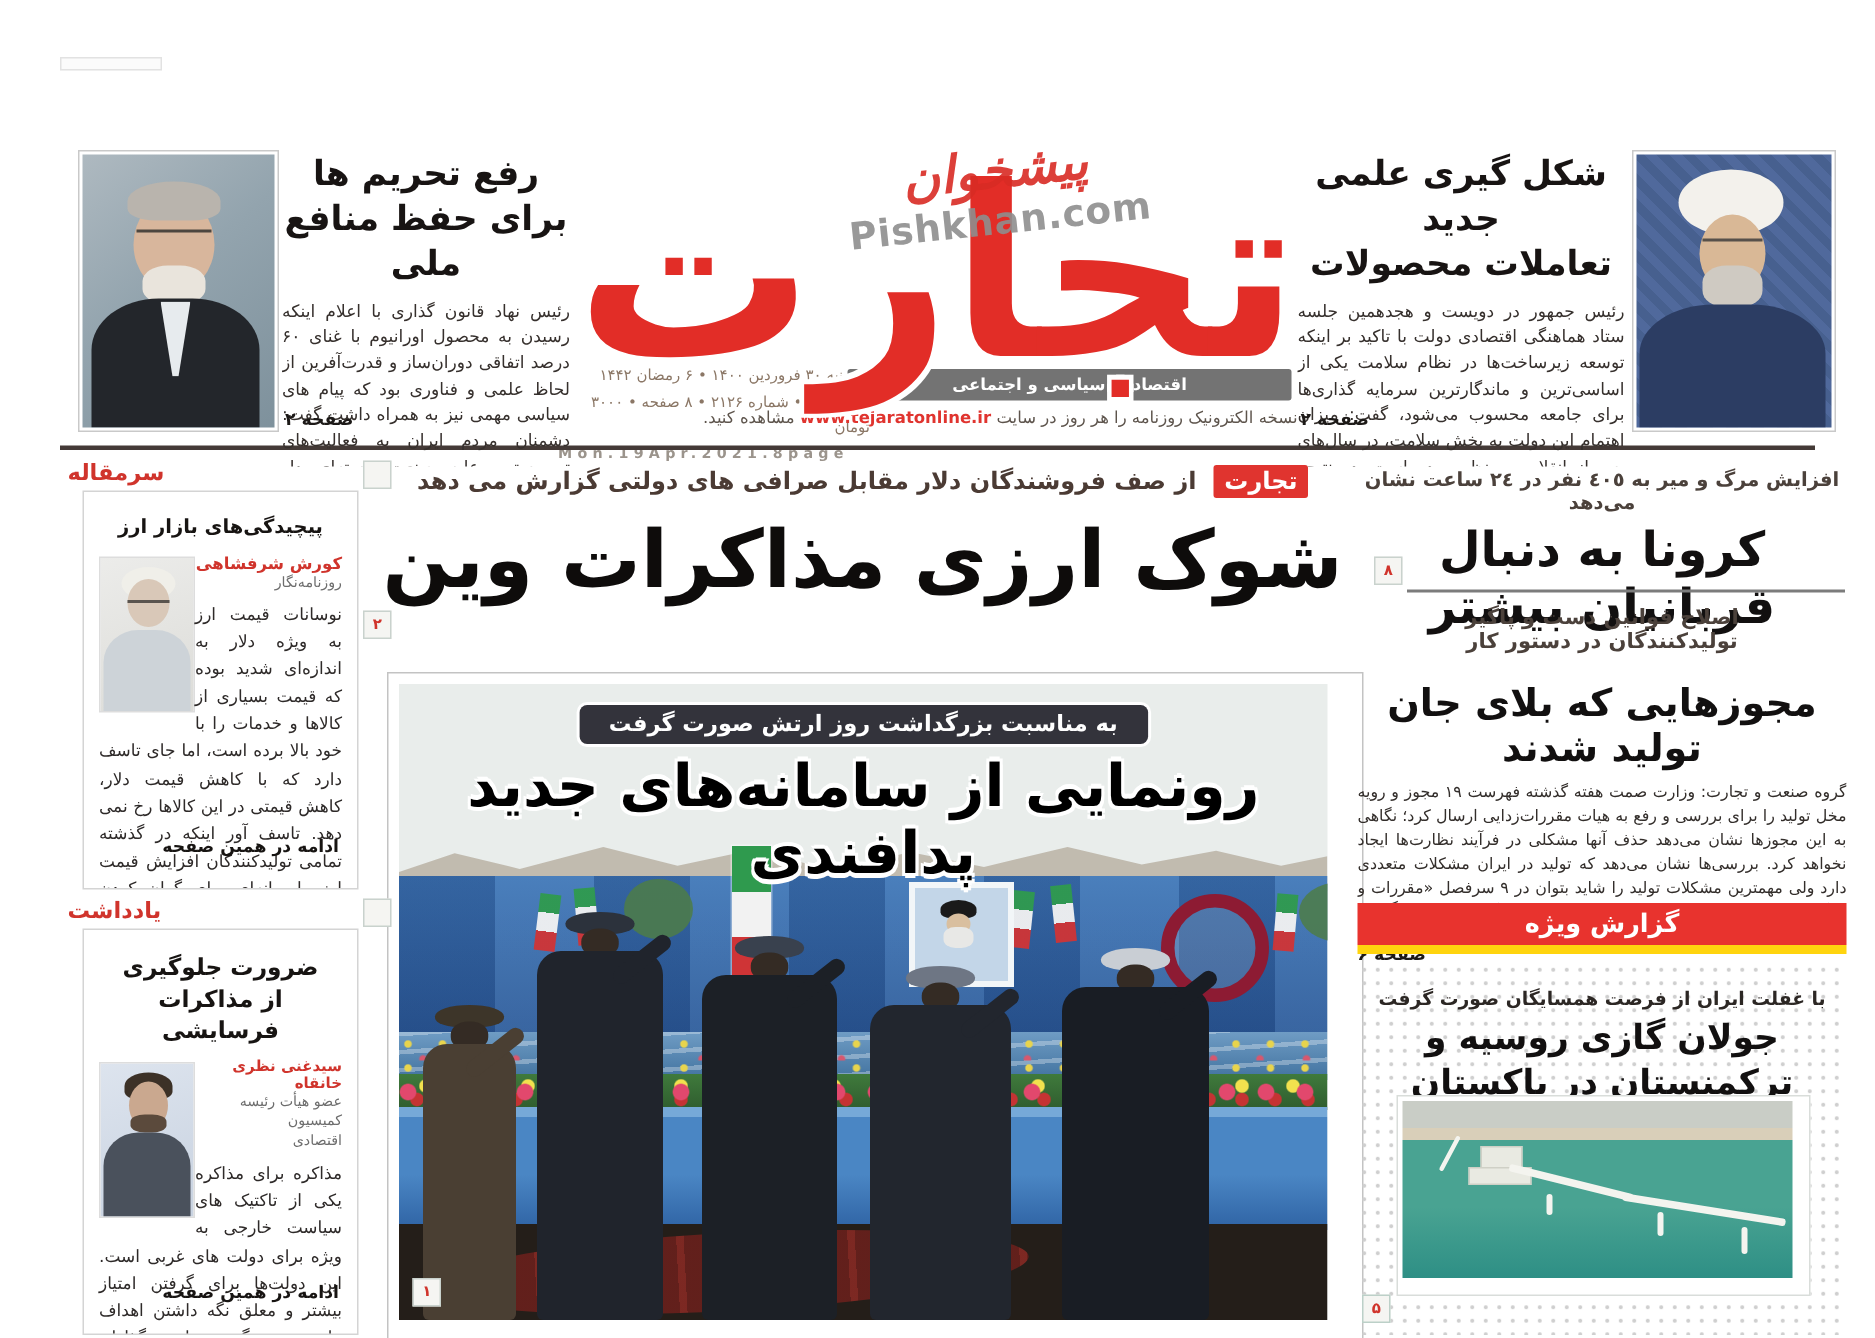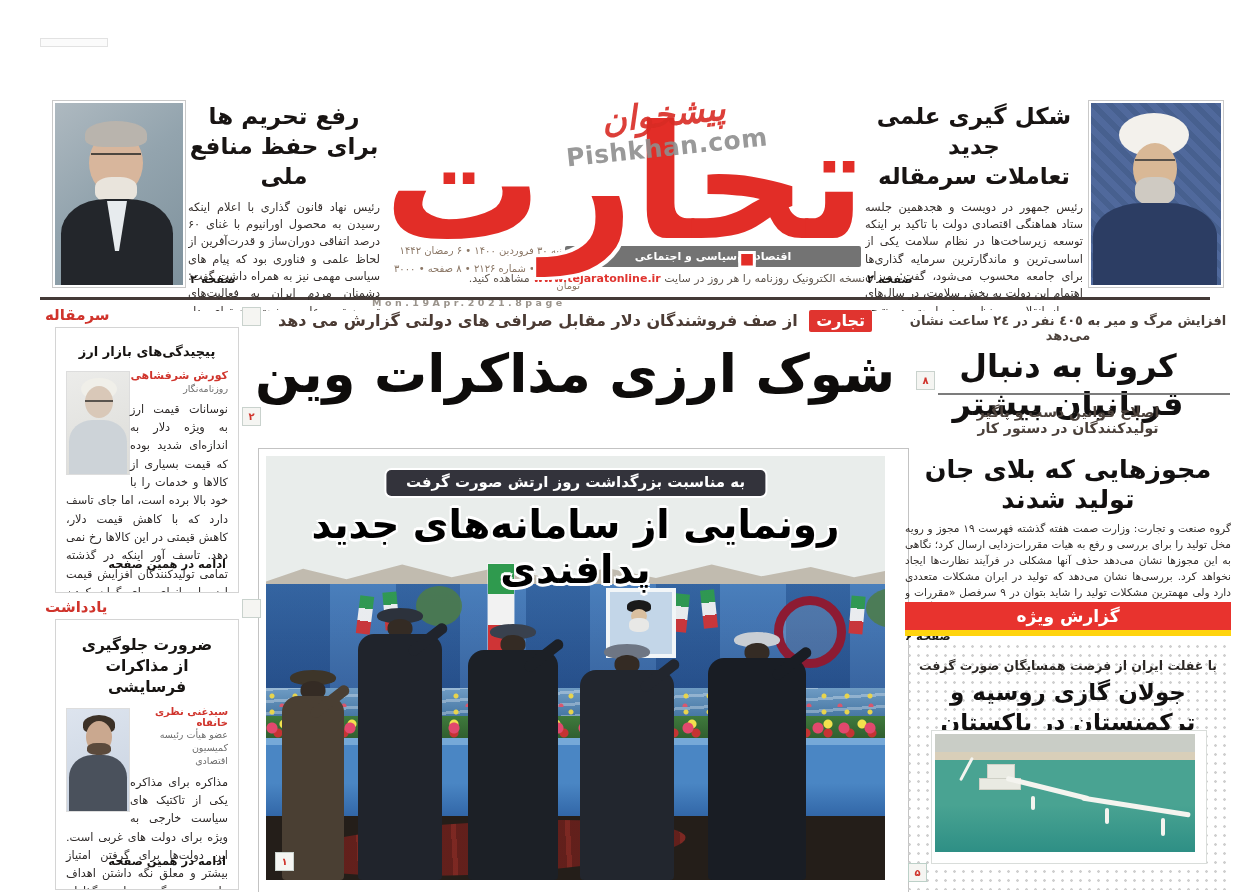--- a/index.html
+++ b/index.html
@@ -163,21 +163,21 @@
       <div>رفع تحریم ها</div>
       <div>برای حفظ منافع ملی</div>
     </div>
     <div class="body-sm just clip" style="margin-top:7px;height:112px">رئیس نهاد قانون گذاری با اعلام اینکه رسیدن به محصول اورانیوم با غنای ۶۰ درصد اتفاقی دوران‌ساز و قدرت‌آفرین از لحاظ علمی و فناوری بود که پیام های سیاسی مهمی نیز به همراه داشت گفت: دشمنان مردم ایران به فعالیت‌های تروریستی، علیه صنعت هسته‌ای دل بسته بودند و انتظار داشتند که با اقدامات تروریستی، فعالیت هسته‌ای ایران متوقف و یا بسیار کند شود؛ غنی سازی ۶۰ درصدی اورانیوم در چارچوب ماده یک قانون اقدام ...</div>
     <div class="abs pageref" style="left:2px;bottom:2px">صفحه ۲</div>
   </div>
 
   <div class="abs tr-text rtl">
     <div class="h-top center">
       <div>شکل گیری علمی جدید</div>
-      <div>تعاملات سرمقاله</div>
+      <div>تعاملات محصولات</div>
     </div>
     <div class="body-sm just clip" style="margin-top:7px;height:112px">رئیس جمهور در دویست و هجدهمین جلسه ستاد هماهنگی اقتصادی دولت با تاکید بر اینکه توسعه زیرساخت‌ها در نظام سلامت یکی از اساسی‌ترین و ماندگارترین سرمایه گذاری‌ها برای جامعه محسوب می‌شود، گفت: میزان اهتمام این دولت به بخش سلامت، در سال‌های پس از انقلاب، بی‌نظیر بوده است. در نتیجه این اقدامات است که سهم پرداخت مردم در حوزه سلامت به شکل قابل توجهی کاهش پیدا کرد. به گزارش ایسنا در این جلسه وزیر ...</div>
     <div class="abs pageref" style="left:2px;bottom:2px">صفحه ۲</div>
   </div>
   <div class="abs tr-photo photo-frame-sm">
     <div class="portrait p-rouhani">
       <div class="abs" style="left:28px;top:10px;width:70px;height:44px;border-radius:50%;background:#f3f1ec"></div>
       <div class="face" style="left:42px;top:40px;width:44px;height:52px;background:#d9b896"></div>
       <div class="abs" style="left:44px;top:74px;width:40px;height:28px;border-radius:40%;background:#cfcac2"></div>
       <div class="abs" style="left:44px;top:56px;width:40px;height:8px;border-top:2px solid #57504a"></div>

